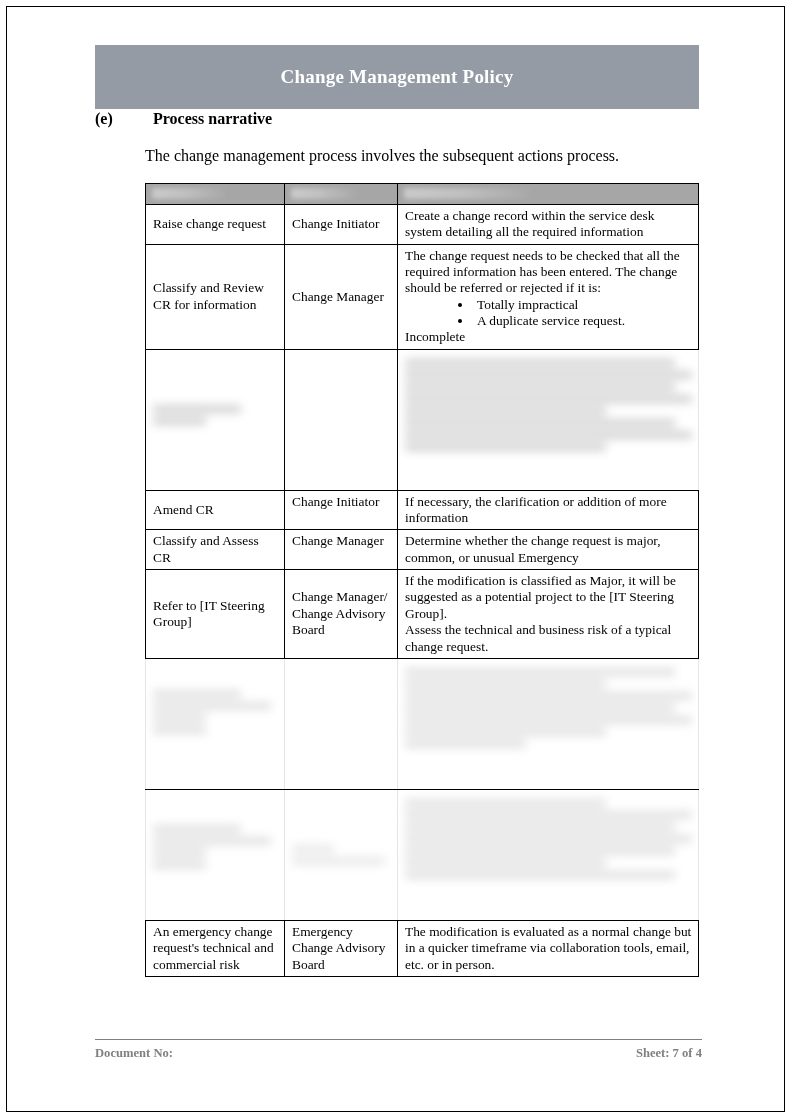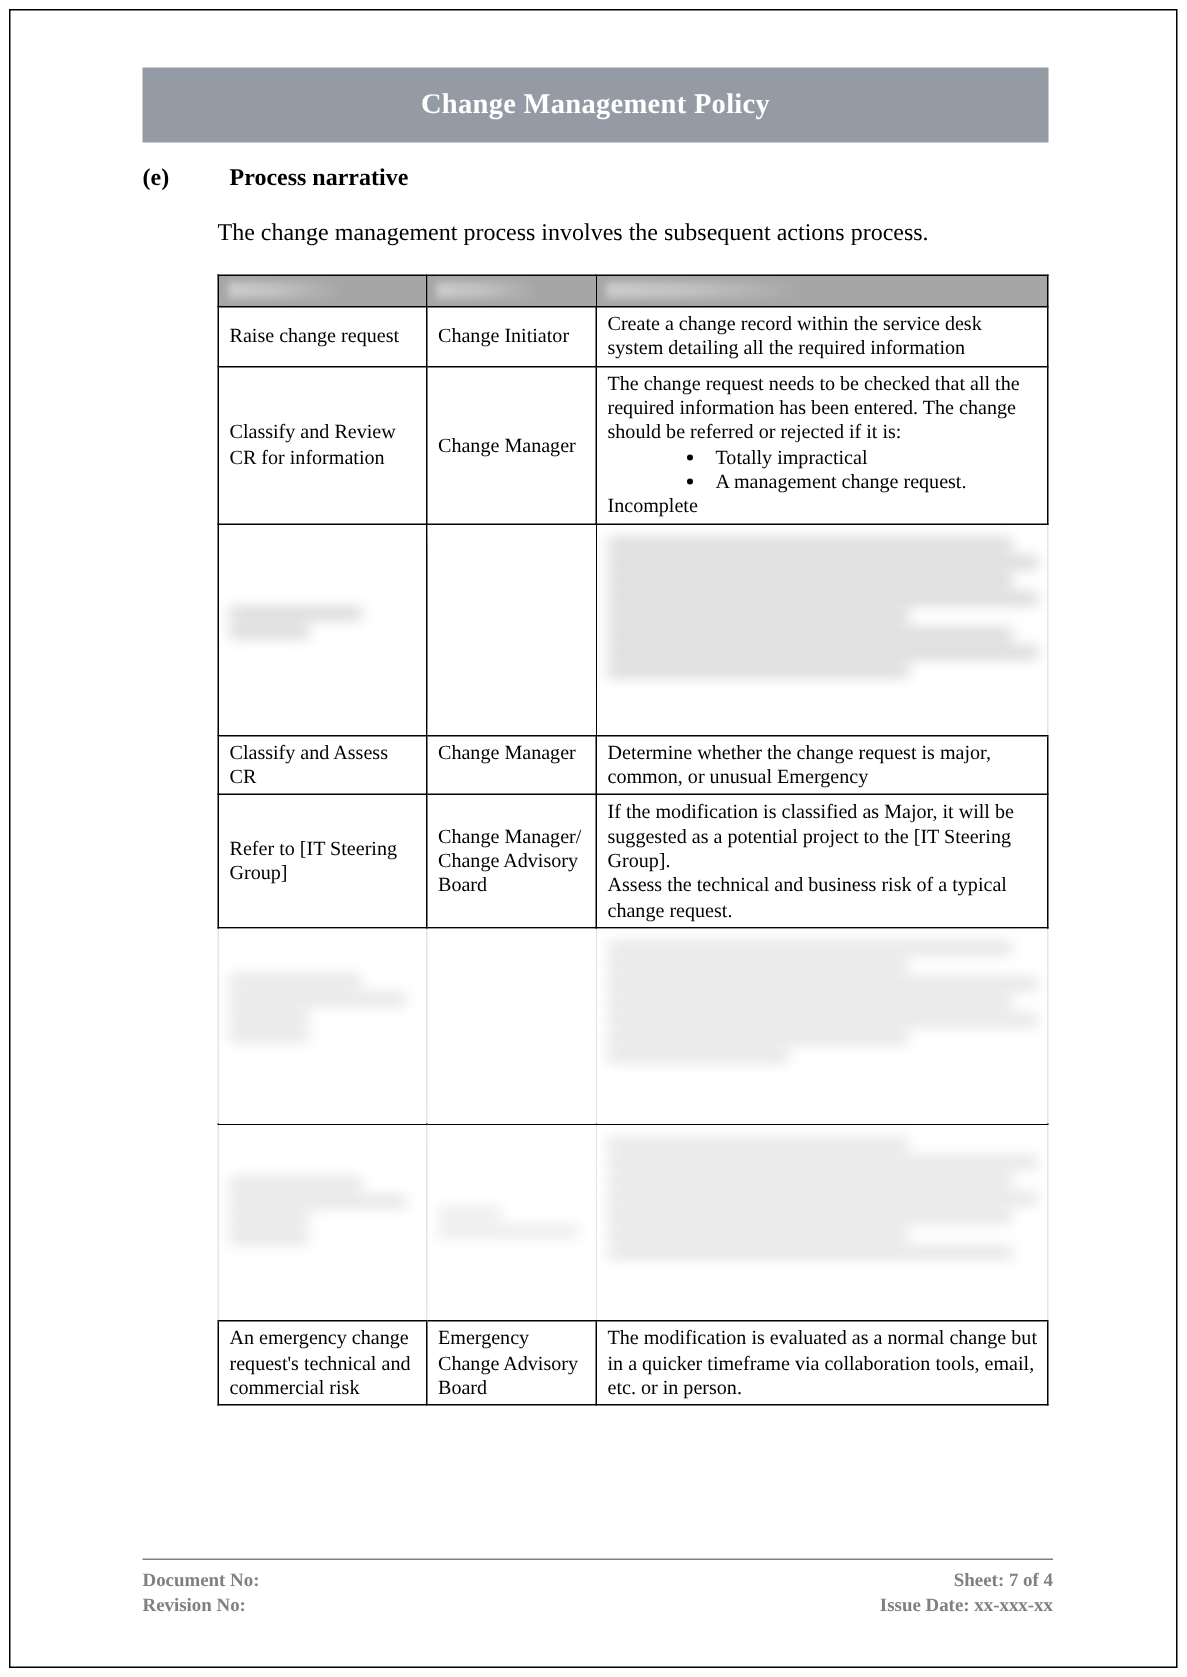--- a/index.html
+++ b/index.html
@@ -27,21 +27,21 @@
     box-sizing: border-box;
     background: #ffffff;
   }
 
   
   .title-banner {
     position: absolute;
     left: 88px;
     top: 38px;
     width: 604px;
-    height: 50px;
+    height: 64px;
     background: #949ba5;
     display: flex;
     align-items: center;
     justify-content: center;
   }
   .title-banner .title-text {
     color: #ffffff;
     font-size: 19px;
     font-weight: bold;
     letter-spacing: 0.2px;
@@ -232,21 +232,21 @@
         <td>Create a change record within the service desk system detailing all the required information</td>
       </tr>
 
       <tr>
         <td class="mid-align">Classify and Review CR for information</td>
         <td class="mid-align">Change Manager</td>
         <td>
           <div>The change request needs to be checked that all the required information has been entered. The change should be referred or rejected if it is:</div>
           <ul class="bullets">
             <li>Totally impractical</li>
-            <li>A management change request.</li>
+            <li>A duplicate service request.</li>
           </ul>
           <div>Incomplete</div>
         </td>
       </tr>
 
       <tr>
         <td class="redacted-cell" style="height:134px">
           <div class="veil top"></div>
           <div class="blur-stack" style="margin-top:46px">
             <div class="blur-line mid"></div>
@@ -267,20 +267,25 @@
             <div class="blur-line full"></div>
             <div class="blur-line mid"></div>
             <div class="blur-line long"></div>
             <div class="blur-line full"></div>
             <div class="blur-line mid"></div>
           </div>
           <div class="veil bottom"></div>
         </td>
       </tr>
 
+      <tr>
+        <td class="mid-align">Amend CR</td>
+        <td>Change Initiator</td>
+        <td>If necessary, the clarification or addition of more information</td>
+      </tr>
 
       <tr>
         <td>Classify and Assess CR</td>
         <td>Change Manager</td>
         <td>Determine whether the change request is major, common, or unusual Emergency</td>
       </tr>
 
       <tr>
         <td class="mid-align">Refer to [IT Steering Group]</td>
         <td class="mid-align">Change Manager/ Change Advisory Board</td>
@@ -359,19 +364,15 @@
       </tr>
 
     </tbody>
   </table>
 
   <div class="footer">
     <div class="frow">
       <span>Document No:</span>
       <span>Sheet: 7 of 4</span>
     </div>
-    <div class="frow">
-      <span>Revision No:</span>
-      <span>Issue Date: xx-xxx-xx</span>
-    </div>
   </div>
 
 </div>
 
 </body></html>

